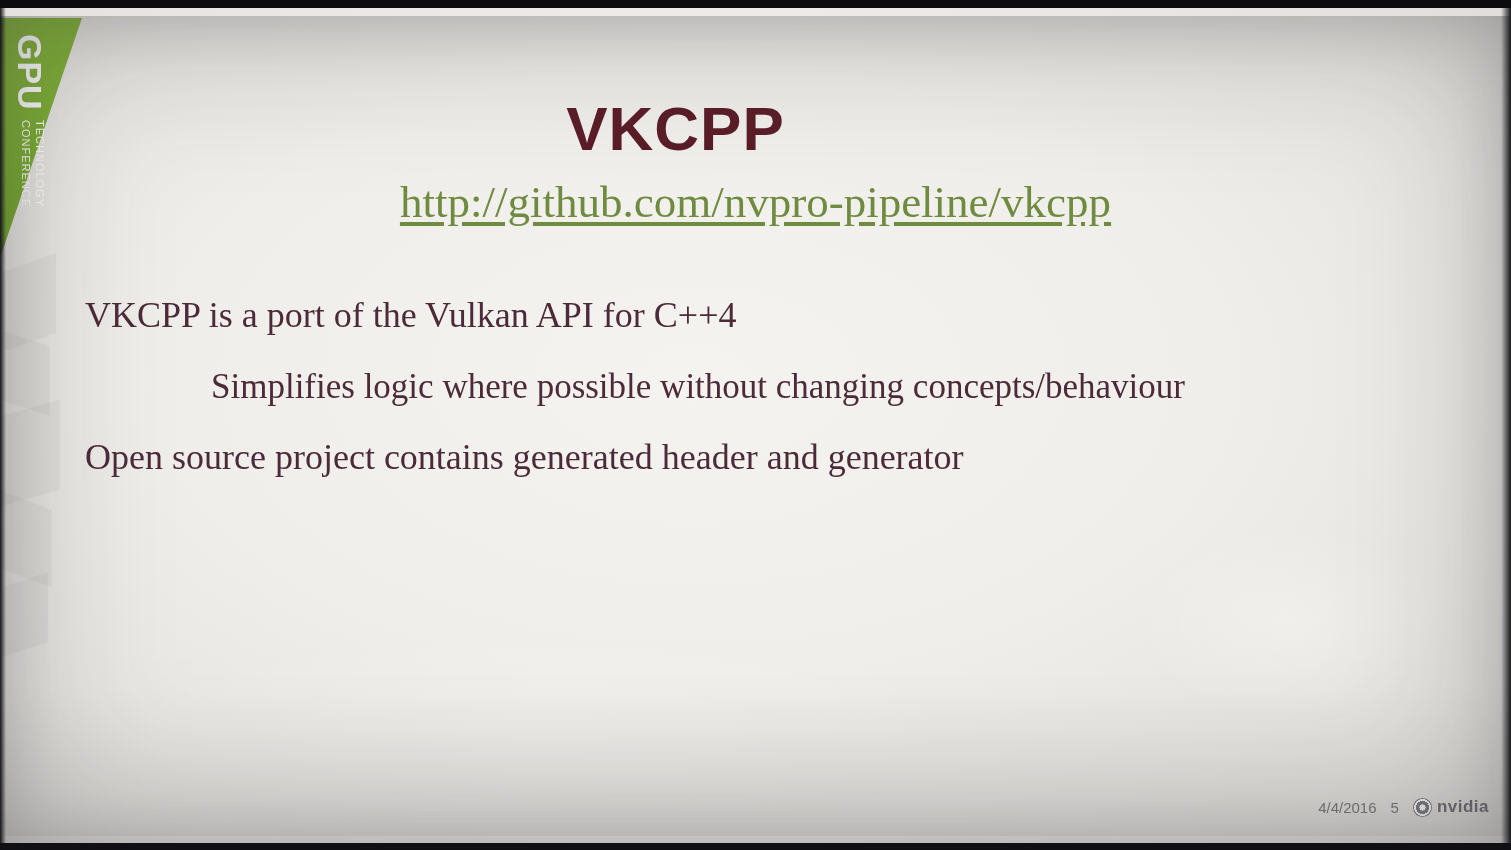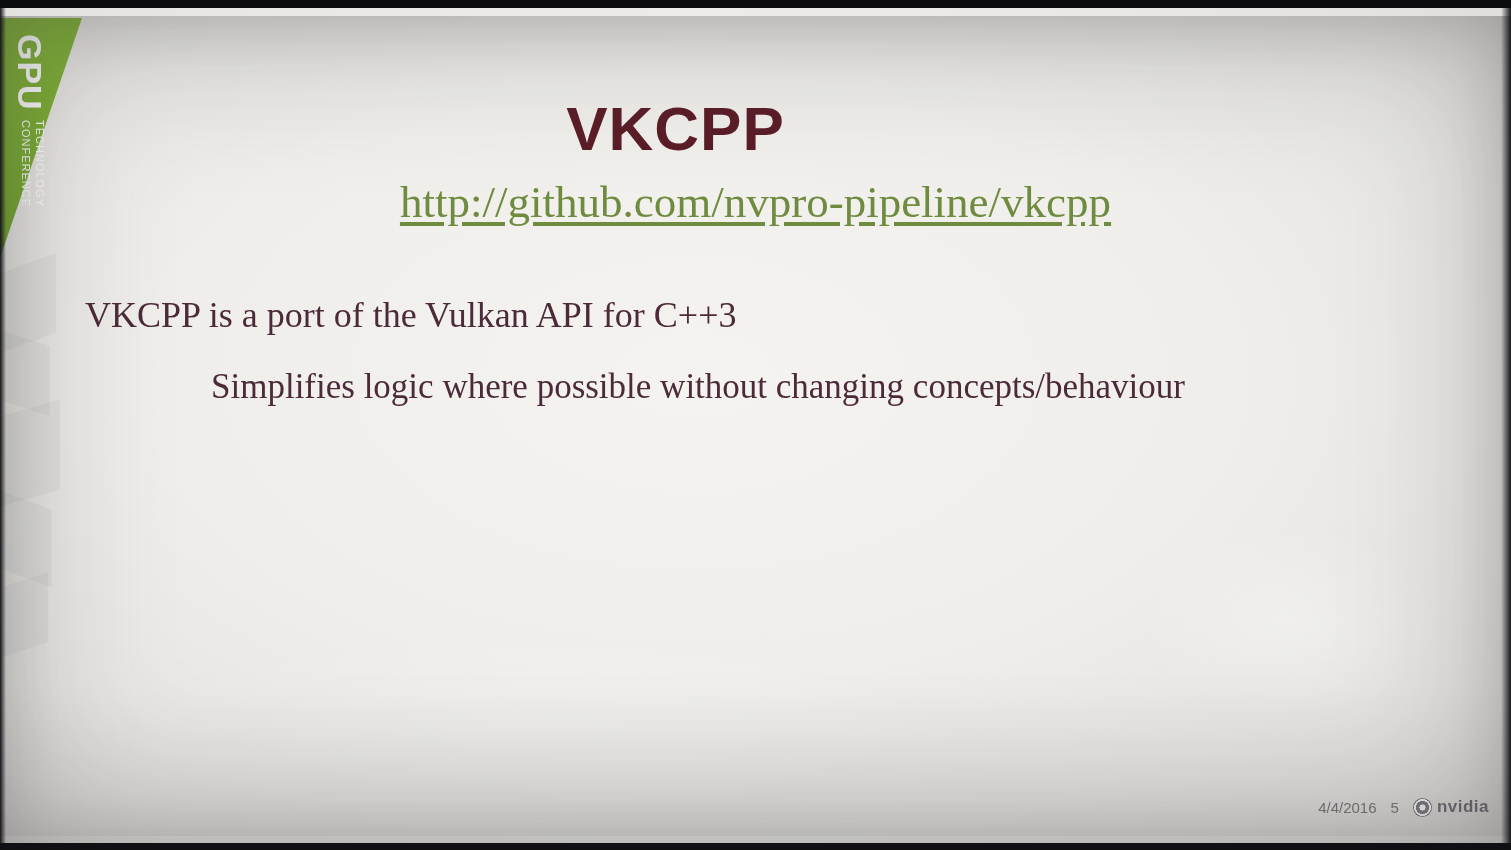--- a/index.html
+++ b/index.html
@@ -227,22 +227,23 @@
     <div class="gtc-sub">
       <span>TECHNOLOGY</span><br>
       <span>CONFERENCE</span>
     </div>
 
     <div class="slide-title">VKCPP</div>
 
     <div class="slide-link">http://github.com/nvpro-pipeline/vkcpp</div>
 
     <div class="bullets">
-      <div class="bullet">VKCPP is a port of the Vulkan API for C++3</div>
+      <div class="bullet">VKCPP is a port of the Vulkan API for C++4</div>
       <div class="bullet level2">Simplifies logic where possible without changing concepts/behaviour</div>
+      <div class="bullet">Open source project contains generated header and generator</div>
     </div>
 
     <div class="footer">
       <span>4/4/2016</span>
       <span class="slide-number">5</span>
       <span class="nvidia-logo">
         <span class="nv-eye"></span>
         <span class="nv-word">nvidia</span>
       </span>
     </div>

